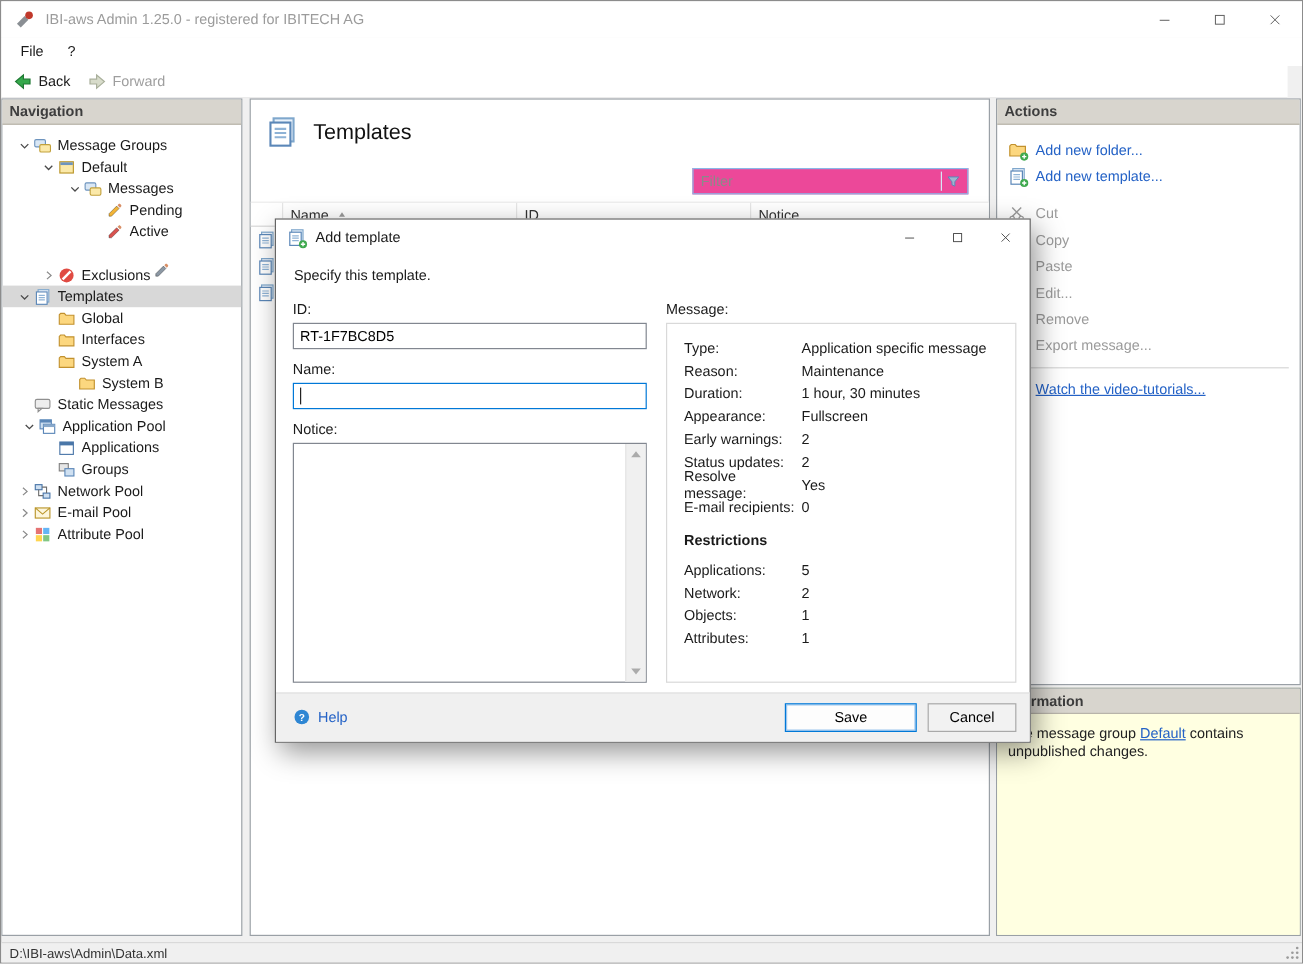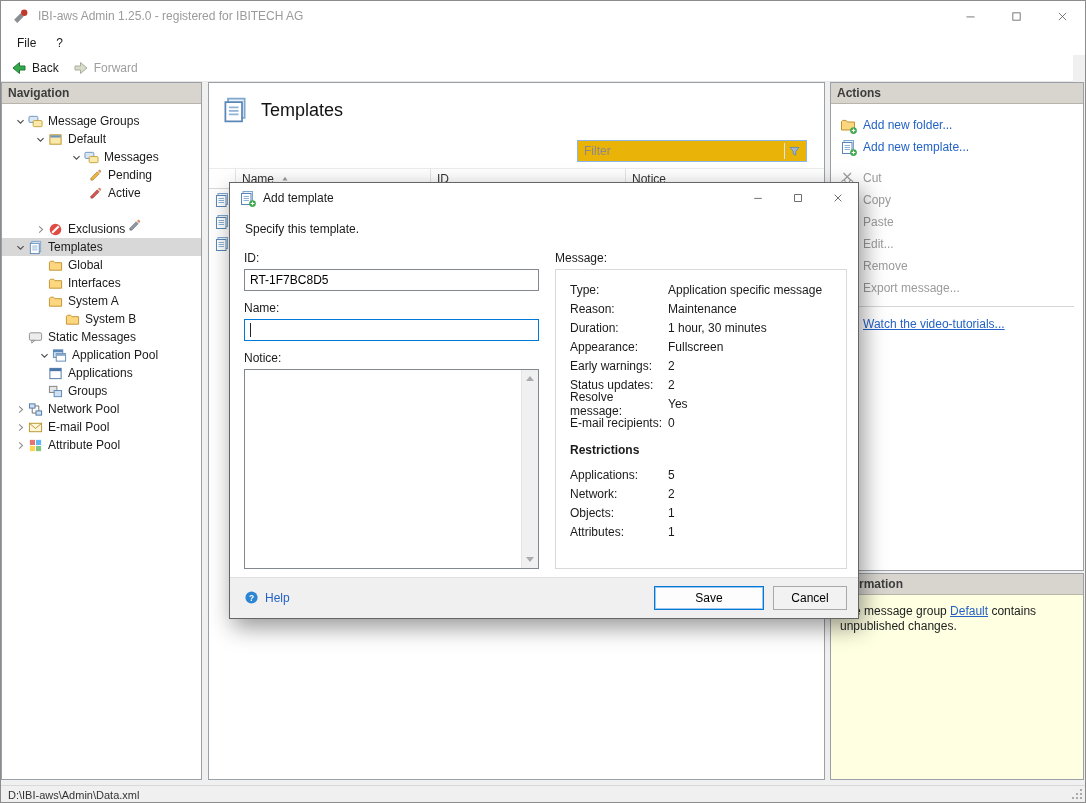--- a/index.html
+++ b/index.html
@@ -39,21 +39,21 @@
   .trow.sel{background:#d8d8d8}
   .chev{width:16px;height:16px;display:flex;align-items:center;justify-content:center;flex:none}
   .chev svg{width:11px;height:11px}
   .trow .icon{width:15px;height:15px;margin-right:5px}
   .tlabel{overflow:hidden}
 
   
   .main-panel{left:207px;top:81px;width:617px;height:698px}
   .main-title-icon{position:absolute;left:12px;top:13px;width:28px;height:28px}
   .main-title{position:absolute;left:52px;top:17px;font-size:18px;color:#111}
-  .filter{position:absolute;right:17px;top:57px;width:230px;height:22px;border:1px solid #8ab6e8;background:#eab308;
+  .filter{position:absolute;right:17px;top:57px;width:230px;height:22px;border:1px solid #8ab6e8;background:#ec4899;
           display:flex;align-items:center;padding-right:2px}
   .filter input{flex:1;border:0;outline:0;font:inherit;padding:0 6px;color:#333;min-width:0;background:transparent}
   .filter input::placeholder{color:#8a8a8a}
   .funnel{width:20px;height:16px;border-left:1px solid #d7e6f5;display:flex;align-items:center;justify-content:center}
   .funnel svg{width:13px;height:13px}
   .thead{position:absolute;left:0;right:0;top:85px;height:21px;border-top:1px solid #ececec;border-bottom:1px solid #d8d8d8;
          display:flex;background:#fff}
   .th{display:flex;align-items:center;padding:0 6px;border-right:1px solid #e6e6e6;color:#333}
   .th .sort{width:10px;height:10px;margin-left:6px}
   .trows{position:absolute;left:0;right:0;top:106px}
@@ -323,21 +323,21 @@
               <use href="#s-chev-down"></use>
             </svg>
           </span>
           <span class="icon">
             <svg>
               <use href="#s-winy"></use>
             </svg>
           </span>
           <span class="tlabel">Default</span>
         </div>
-        <div class="trow" style="padding-left: 66px;">
+        <div class="trow" style="padding-left: 52px;">
           <span class="chev">
             <svg>
               <use href="#s-chev-down"></use>
             </svg>
           </span>
           <span class="icon">
             <svg>
               <use href="#s-bubble2"></use>
             </svg>
           </span>
@@ -434,21 +434,21 @@
         </div>
         <div class="trow" style="padding-left: 10px;">
           <span class="chev"></span>
           <span class="icon">
             <svg>
               <use href="#s-bubble1"></use>
             </svg>
           </span>
           <span class="tlabel">Static Messages</span>
         </div>
-        <div class="trow" style="padding-left: 14px; margin-left: 20px;">
+        <div class="trow" style="padding-left: 14px;">
           <span class="chev">
             <svg>
               <use href="#s-chev-down"></use>
             </svg>
           </span>
           <span class="icon">
             <svg>
               <use href="#s-appstack"></use>
             </svg>
           </span>

